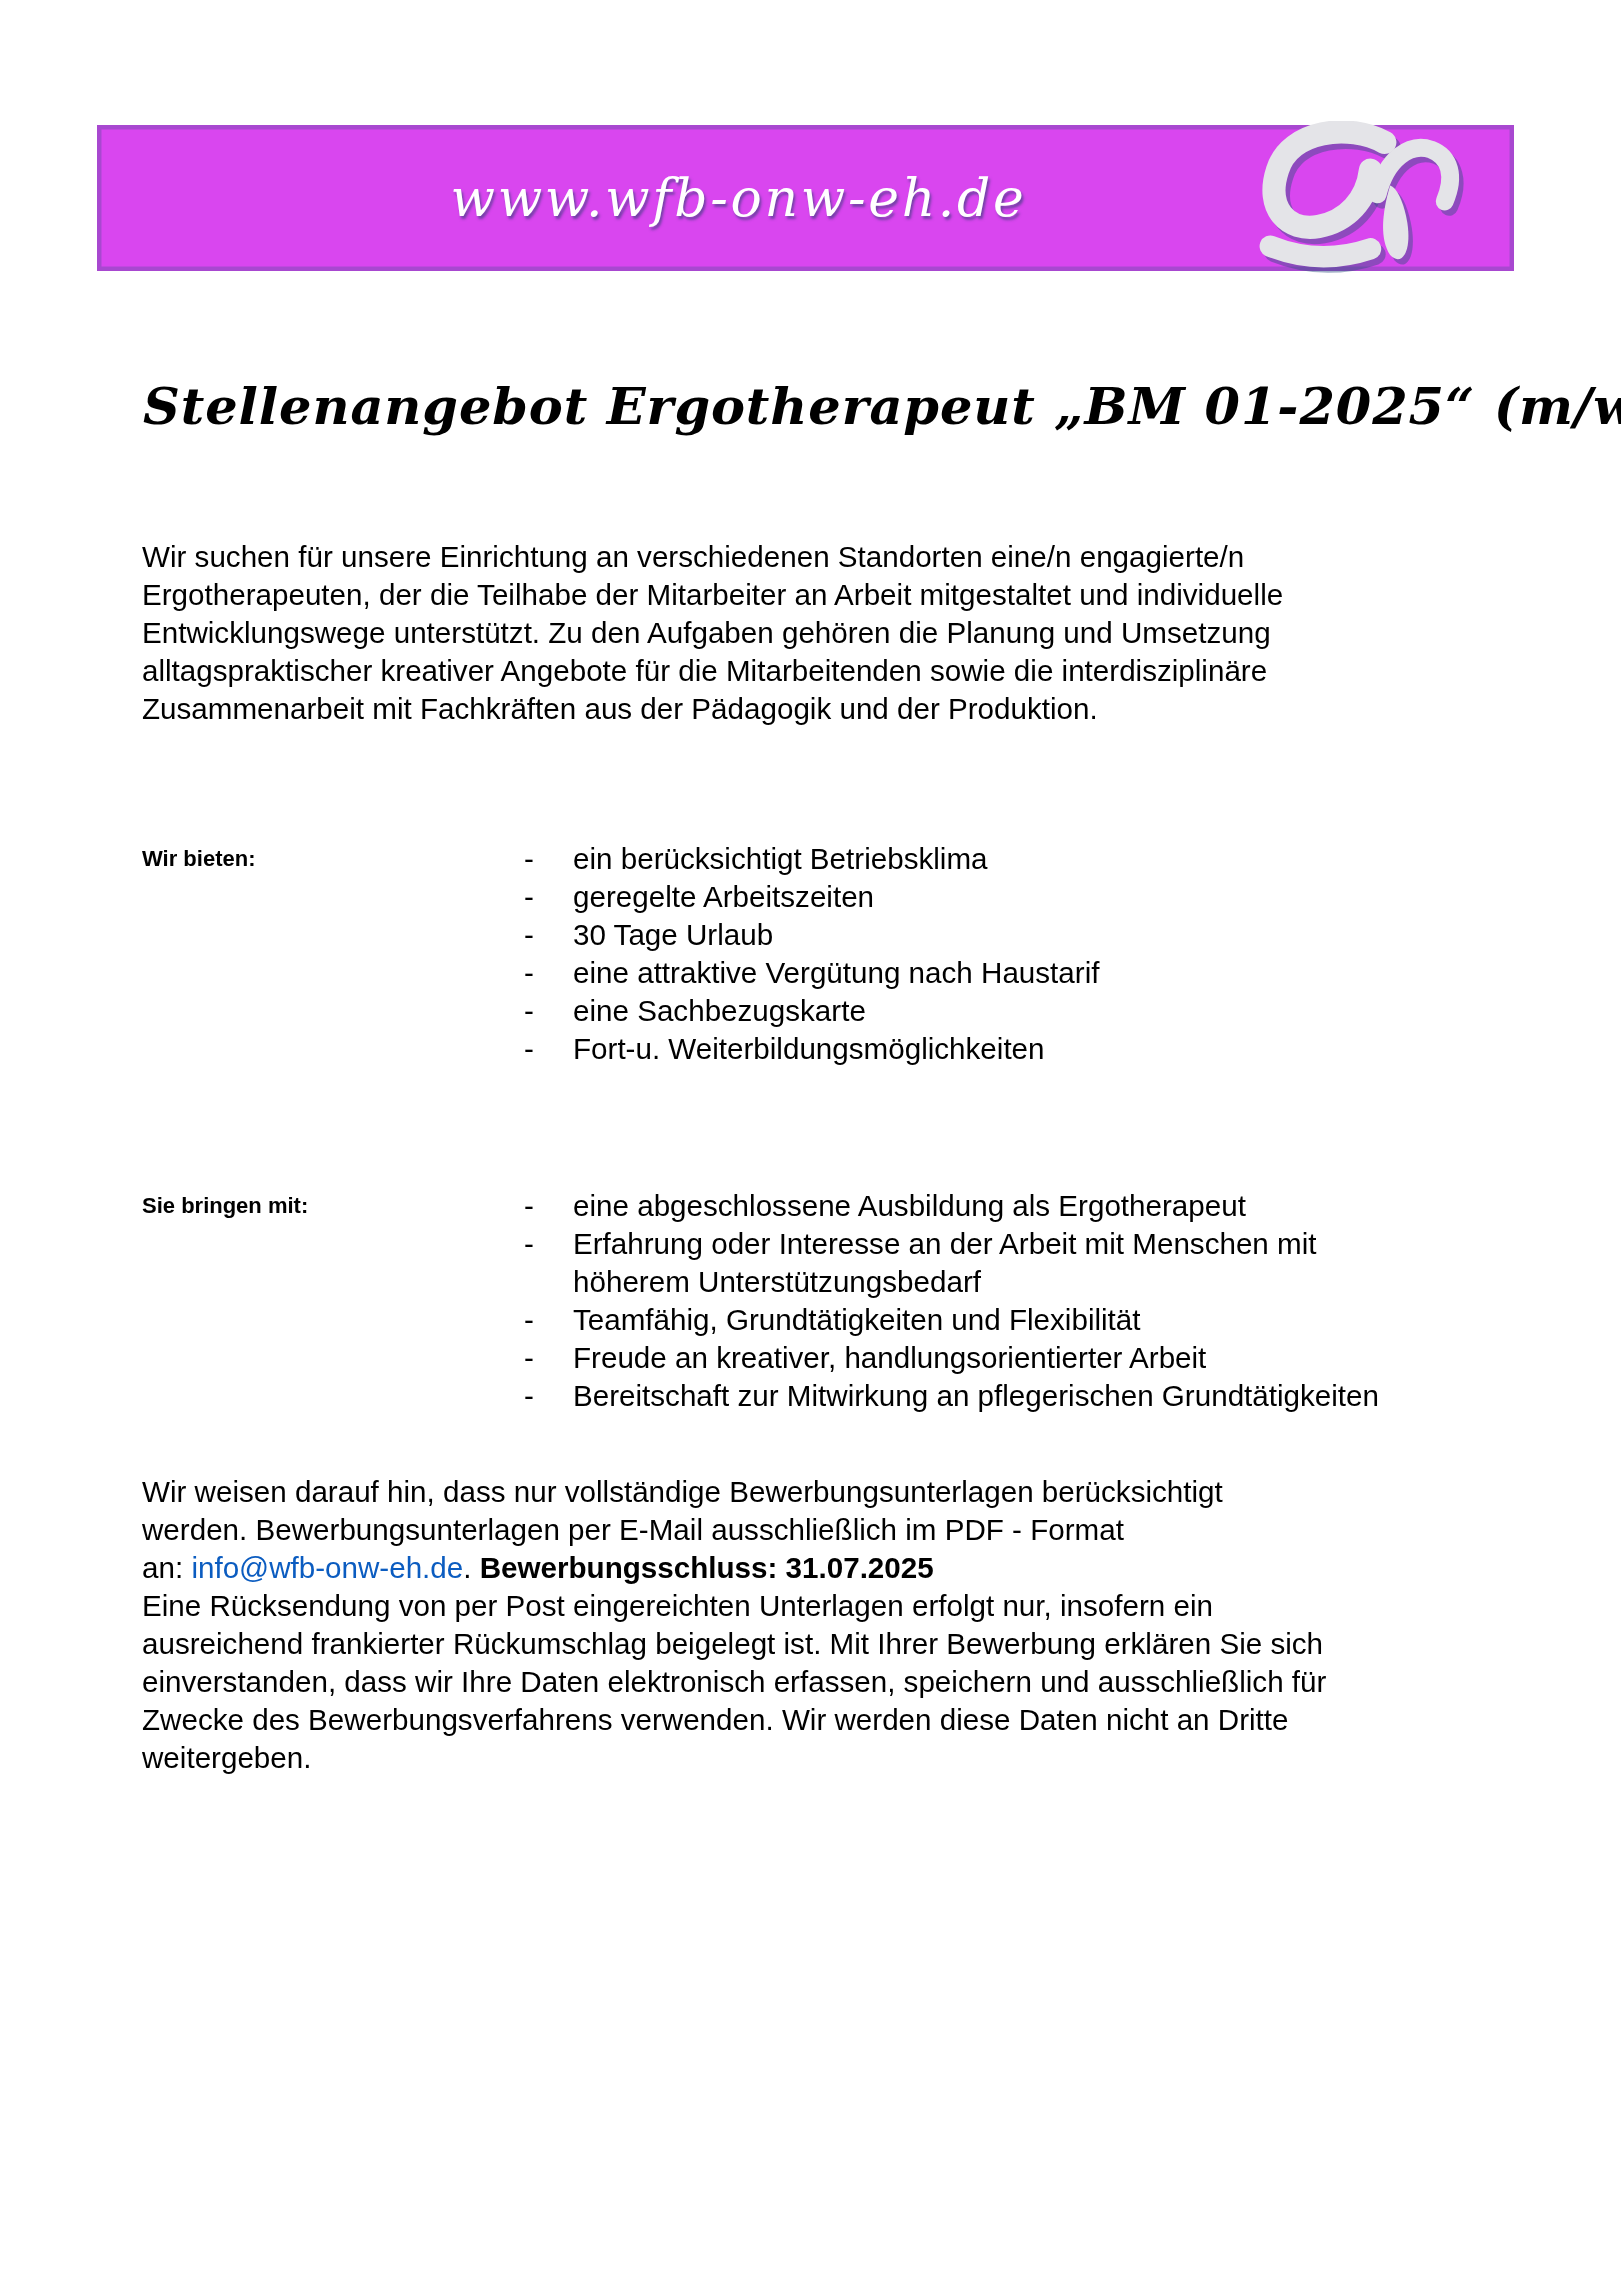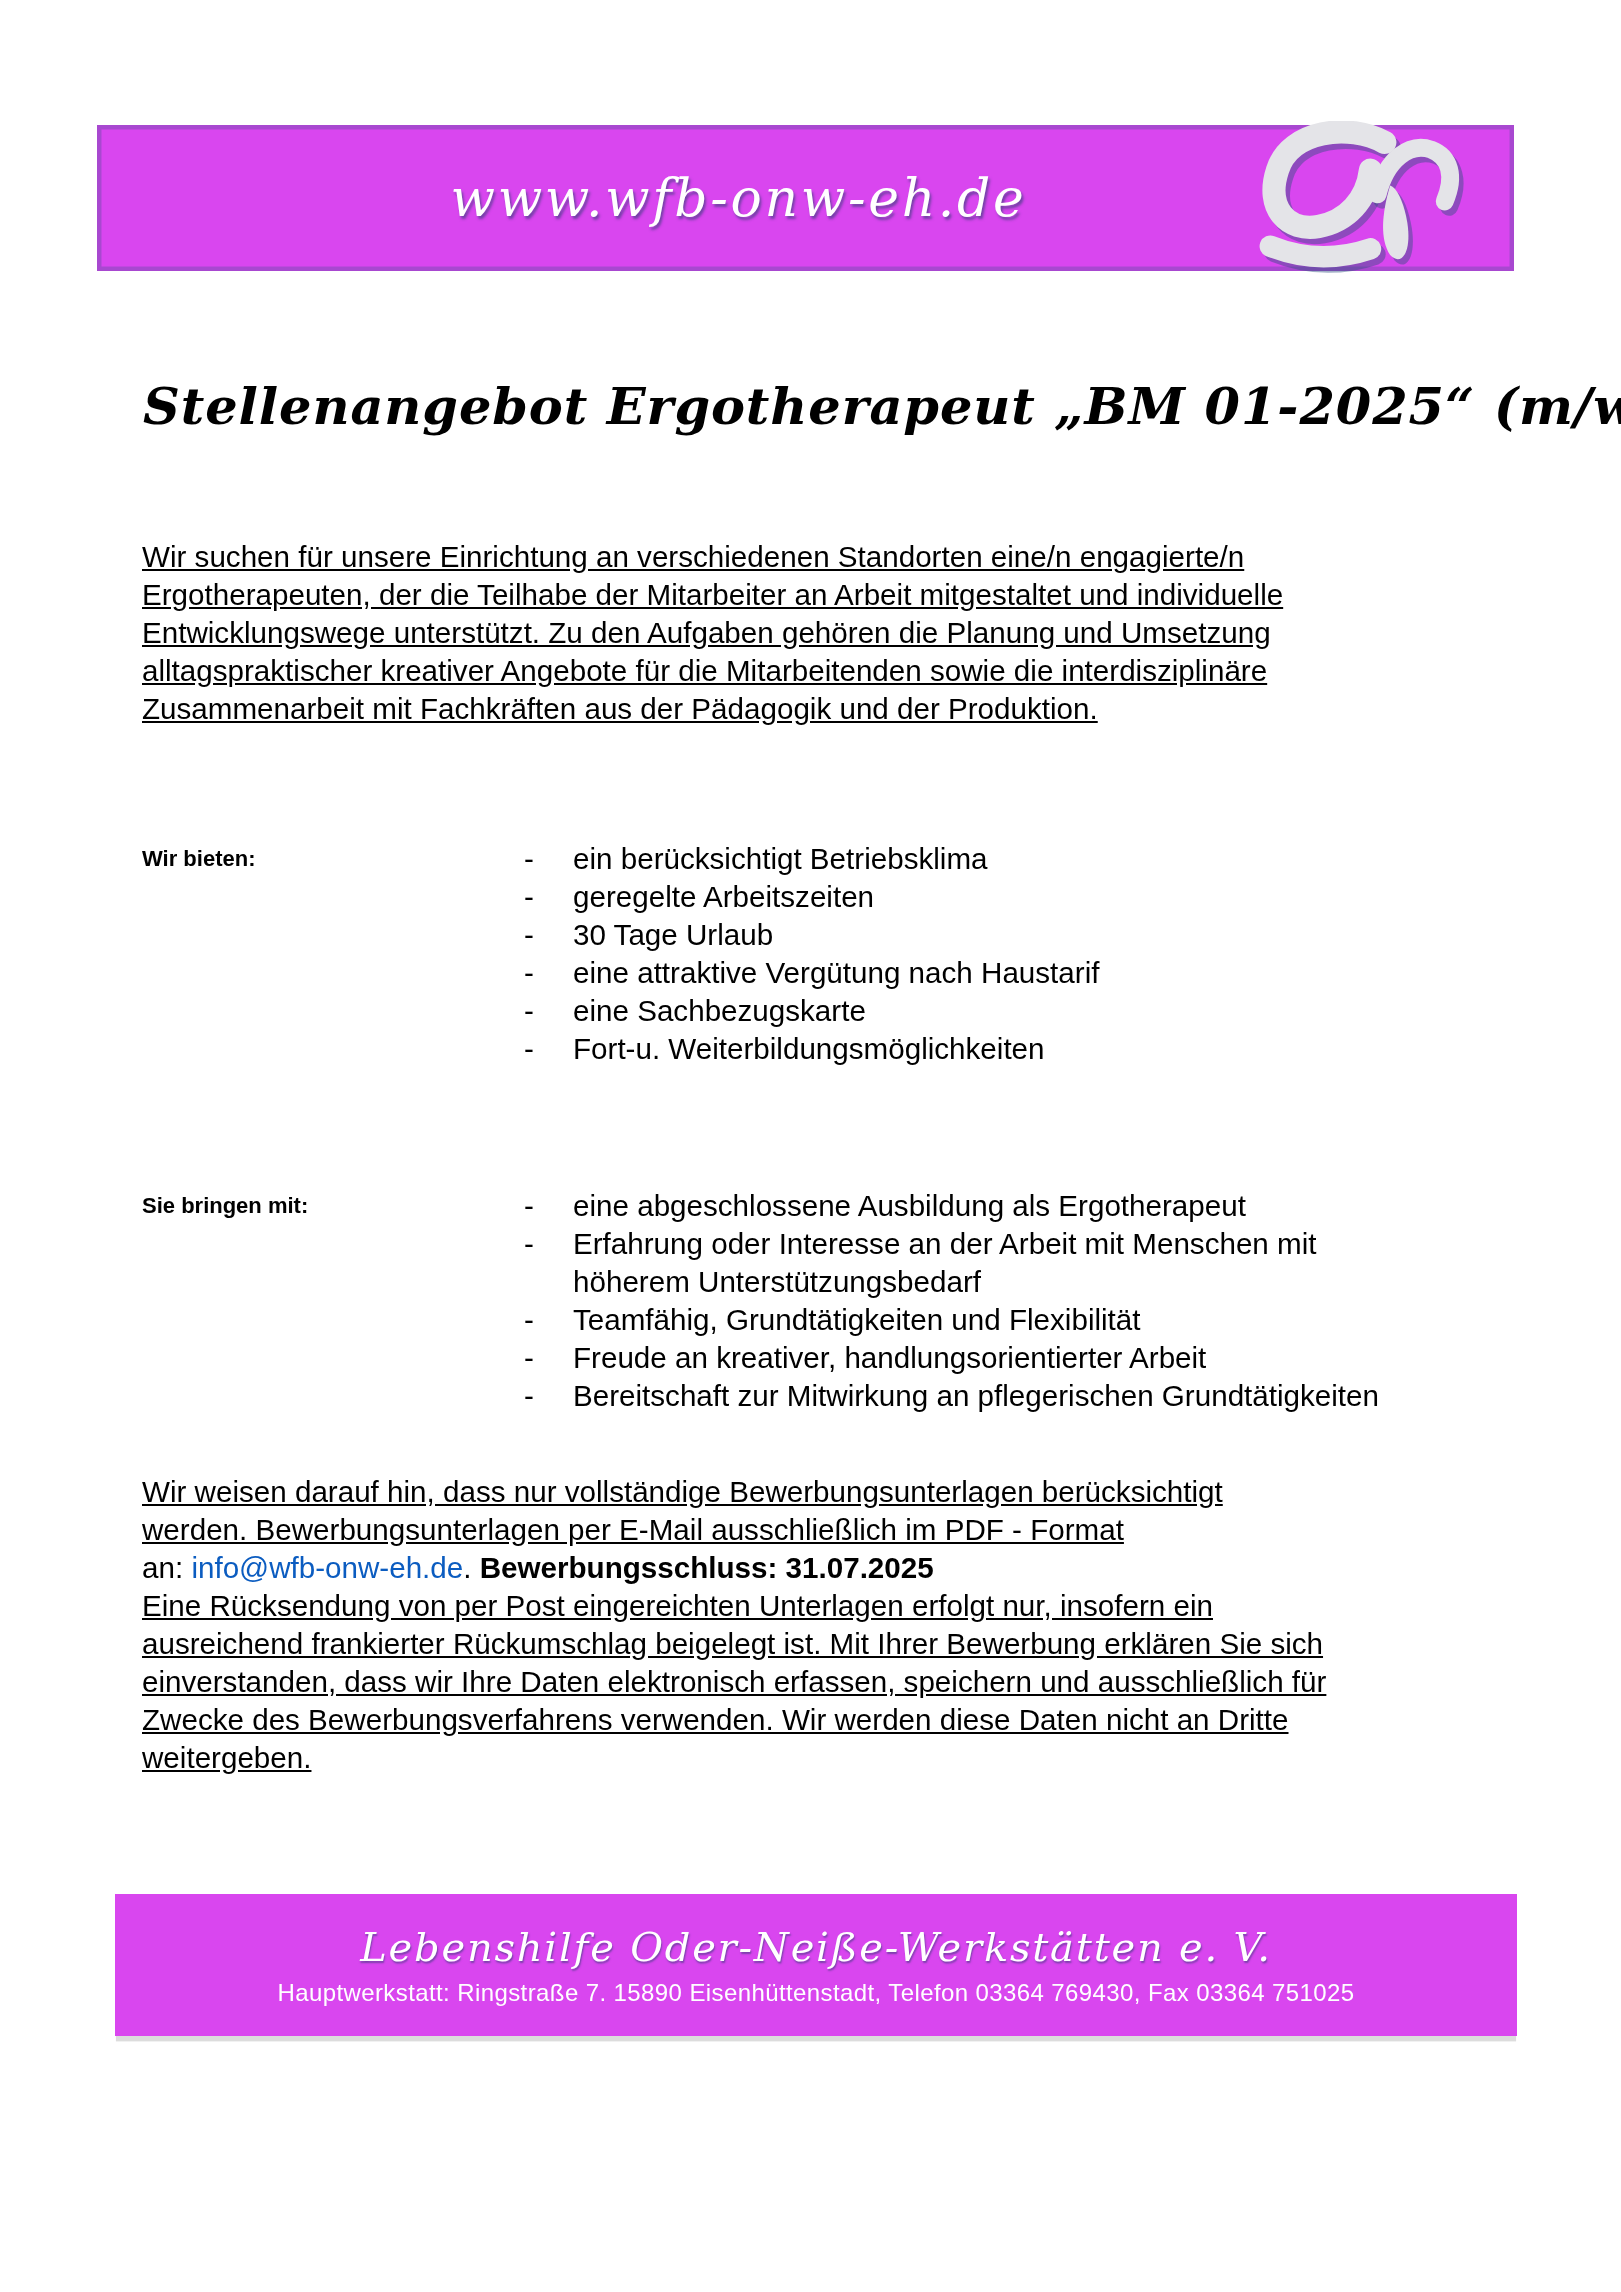--- a/index.html
+++ b/index.html
@@ -26,21 +26,21 @@
   }
   .logo{position:absolute;right:49px;top:-3.6px;width:215px;height:152px;}
   
   .title{
     position:absolute;left:143px;top:376px;width:1343px;
     font-family:"DejaVu Serif",serif;font-style:italic;font-weight:700;
     font-size:51px;letter-spacing:0.9px;white-space:nowrap;
   }
   
   .bodytxt{font-size:29.6px;line-height:38px;}
-  .prelines{white-space:pre-line;text-decoration:underline;}
+  .prelines{white-space:pre-line;}
   .intro{position:absolute;left:142px;top:538px;width:1397px;}
   .sec-label{position:absolute;left:142px;font-weight:700;font-size:22px;line-height:38px;}
   .list{position:absolute;left:524px;width:1021px;font-size:29.6px;line-height:38px;}
   .li{display:flex;align-items:flex-start;}
   .li .dash{flex:0 0 49px;width:49px;}
   .li .txt{white-space:pre-line;}
   #offer-label{top:840px;}
   #offer-list{top:840px;}
   #req-label{top:1187px;}
   #req-list{top:1187px;}
@@ -157,19 +157,15 @@
       <span>. </span>
       <span class="bold">Bewerbungsschluss: 31.07.2025</span>
     </div>
     <div class="prelines">Eine Rücksendung von per Post eingereichten Unterlagen erfolgt nur, insofern ein
 ausreichend frankierter Rückumschlag beigelegt ist. Mit Ihrer Bewerbung erklären Sie sich
 einverstanden, dass wir Ihre Daten elektronisch erfassen, speichern und ausschließlich für
 Zwecke des Bewerbungsverfahrens verwenden. Wir werden diese Daten nicht an Dritte
 weitergeben.</div>
   </div>
 
-  <div class="banner footer">
-    <div class="footer-org">Lebenshilfe Oder-Neiße-Werkstätten e. V.</div>
-    <div class="footer-address">Hauptwerkstatt: Ringstraße 7. 15890 Eisenhüttenstadt, Telefon 03364 769430, Fax 03364 751025</div>
-  </div>
 
 </div>
 
 
 </body></html>

